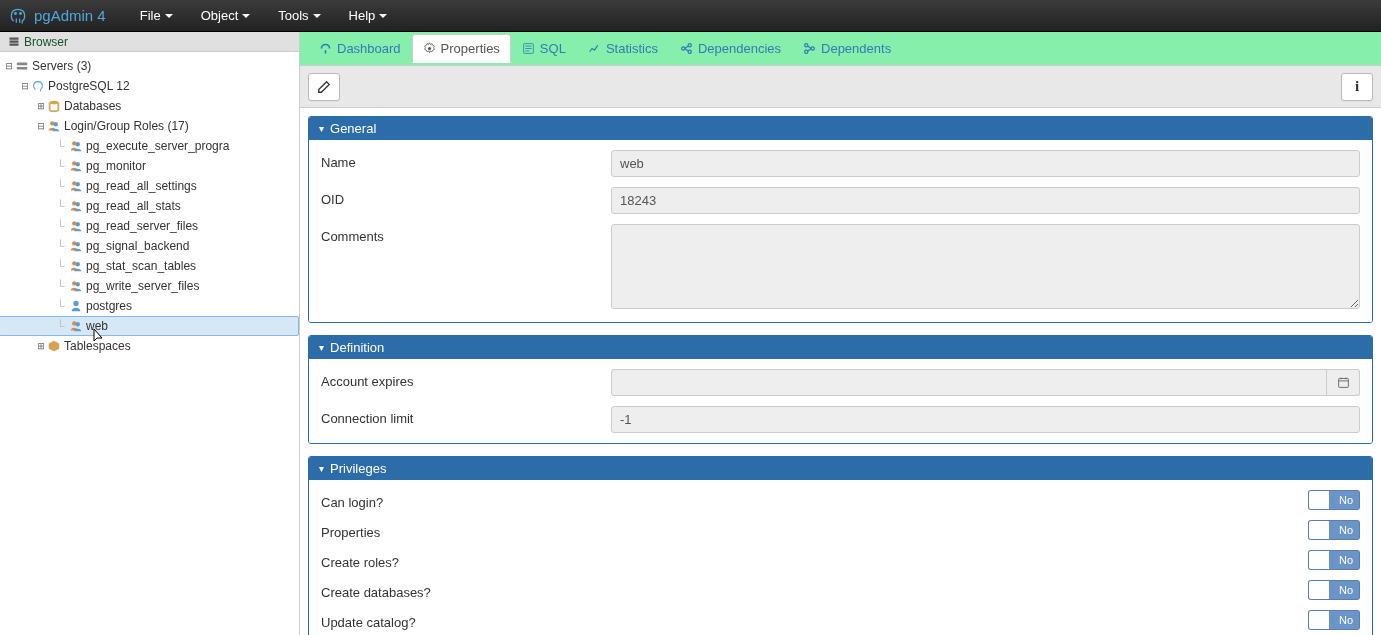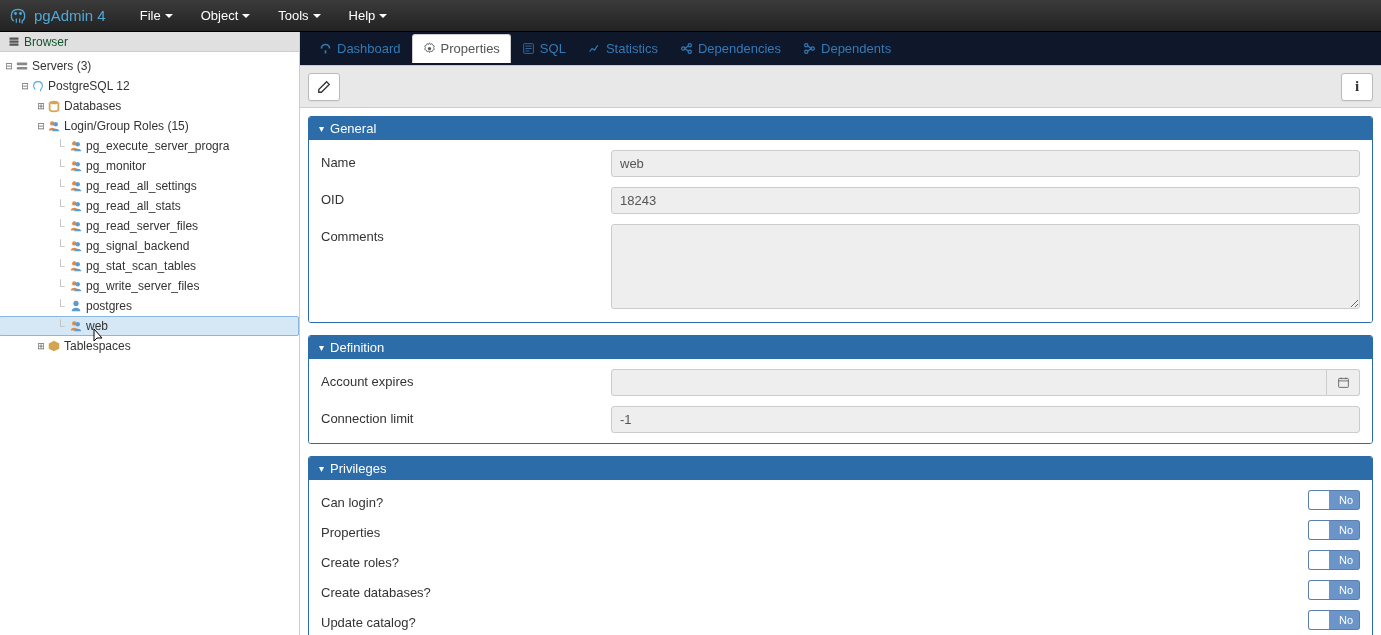--- a/index.html
+++ b/index.html
@@ -19,21 +19,21 @@
 .sidebar-header svg { margin-right: 4px; }
 .tree { padding: 4px 0; overflow: auto; flex: 1; background: #fff; }
 .tree-node { display: flex; align-items: center; height: 20px; font-size: 12px; color: #333; white-space: nowrap; cursor: pointer; }
 .tree-node.selected { background: #d6e8f6; border: 1px solid #88b7e0; border-radius: 2px; margin-left: -1px; padding-right:3px;}
 .tree-toggle { width: 10px; text-align: center; color: #666; font-size: 9px; }
 .tree-icon { width: 16px; display: flex; justify-content: center; align-items: center; margin-right: 2px; }
 .tree-line { color: #bbb; }
 
 
 .content { flex: 1; display: flex; flex-direction: column; background: #fff; overflow: hidden; }
-.tabs { display: flex; align-items: center; height: 34px; background: #0f172a; border-bottom: 1px solid #ccc; padding-left: 8px; }
+.tabs { display: flex; align-items: center; height: 34px; background: #86efac; border-bottom: 1px solid #ccc; padding-left: 8px; }
 .tab { display: flex; align-items: center; padding: 6px 10px; font-size: 13px; color: #337ab7; cursor: pointer; border: 1px solid transparent; }
 .tab svg, .tab .ticon { margin-right: 5px; }
 .tab.active { background: #fff; color: #555; border: 1px solid #ccc; border-bottom: 1px solid #fff; border-radius: 3px 3px 0 0; }
 .toolbar { height: 42px; background: #e8e8e8; border-bottom: 1px solid #ccc; display: flex; align-items: center; padding: 0 8px; justify-content: space-between;}
 .tbtn { width: 32px; height: 28px; background: #fff; border: 1px solid #bbb; border-radius: 3px; display: flex; align-items: center; justify-content: center; cursor: pointer; box-shadow: 0 1px 1px rgba(0,0,0,0.05); }
 
 
 .scrollpane { overflow-y: auto; flex: 1; padding: 8px 8px 0 8px; }
 .panel { border: 1px solid #2c6ca8; border-radius: 3px; margin-bottom: 12px; overflow: hidden; }
 .panel-hdr { background: #2c6ca8; color: #fff; padding: 4px 10px; font-size: 13px; display: flex; align-items: center; }
@@ -130,21 +130,21 @@
       <div class="tree-node" style="padding-left:36px;">
         <span class="tree-toggle">⊟</span>
         <span class="tree-icon">
             <svg width="14" height="14" viewBox="0 0 16 16">
               <circle cx="6" cy="5" r="2.5" fill="#d98b4a"></circle>
               <circle cx="10" cy="6" r="2.5" fill="#5a9cd4"></circle>
               <path d="M2 13c0-2 2-3 4-3s4 1 4 3" fill="#d98b4a"></path>
               <path d="M6 14c0-2 2-3 4-3s4 1 4 3" fill="#5a9cd4"></path>
             </svg>
           </span>
-        <span>Login/Group Roles (15)</span>
+        <span>Login/Group Roles (17)</span>
       </div>
       <div id="role-list">
           <div class="tree-node" style="padding-left: 56px;">
             <span class="tree-line" style="width:12px;">└</span>
             <span class="tree-icon">
               <svg width="14" height="14" viewBox="0 0 16 16">
                 <circle cx="6" cy="5" r="2.5" fill="#d98b4a"></circle>
                 <circle cx="10" cy="6" r="2.5" fill="#5a9cd4"></circle>
                 <path d="M2 13c0-2 2-3 4-3s4 1 4 3" fill="#d98b4a"></path>
                 <path d="M6 14c0-2 2-3 4-3s4 1 4 3" fill="#5a9cd4"></path>

